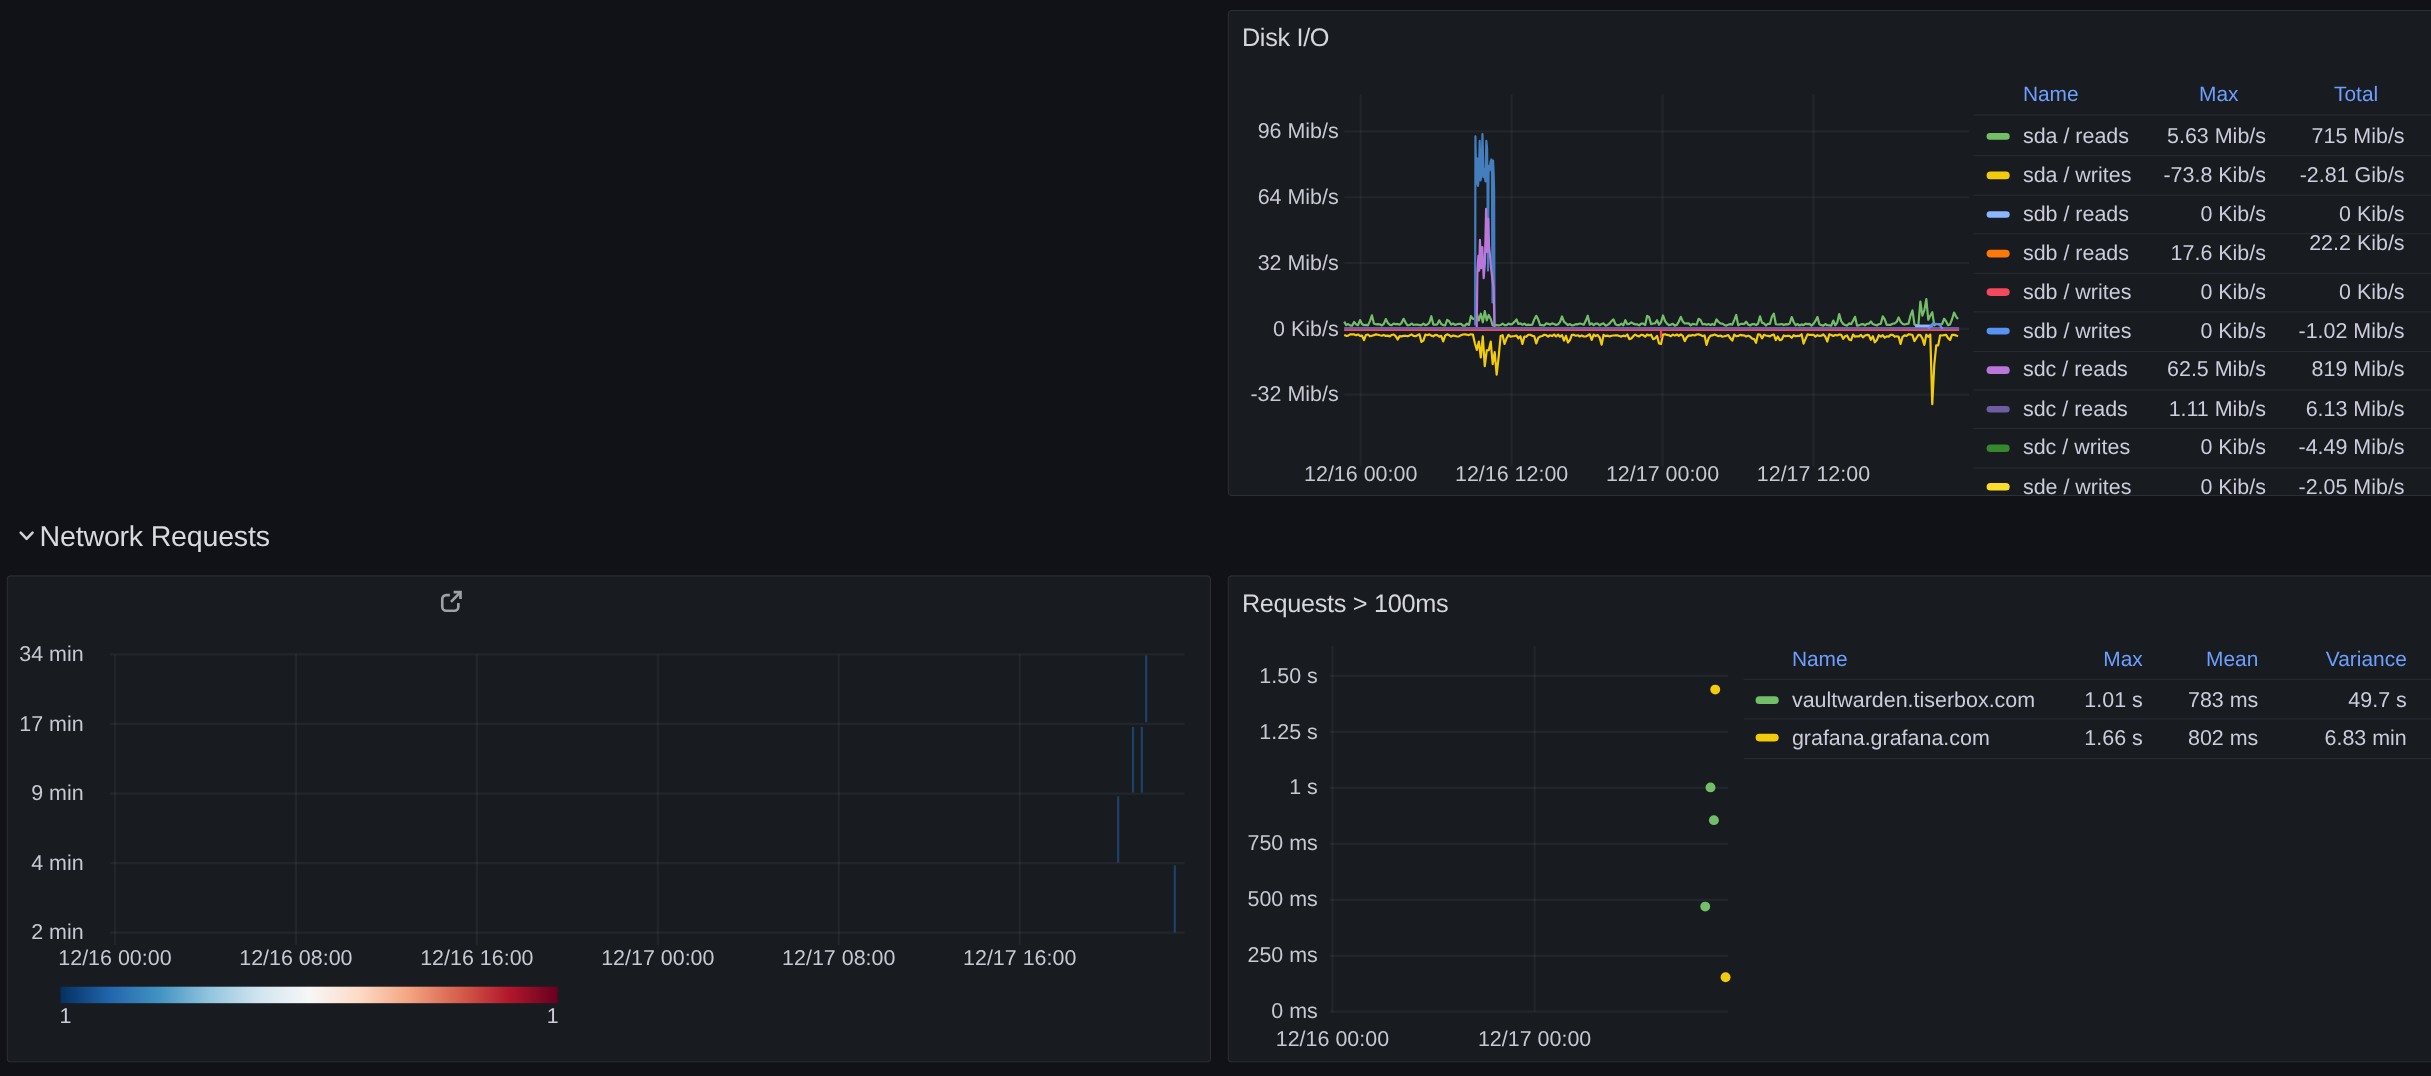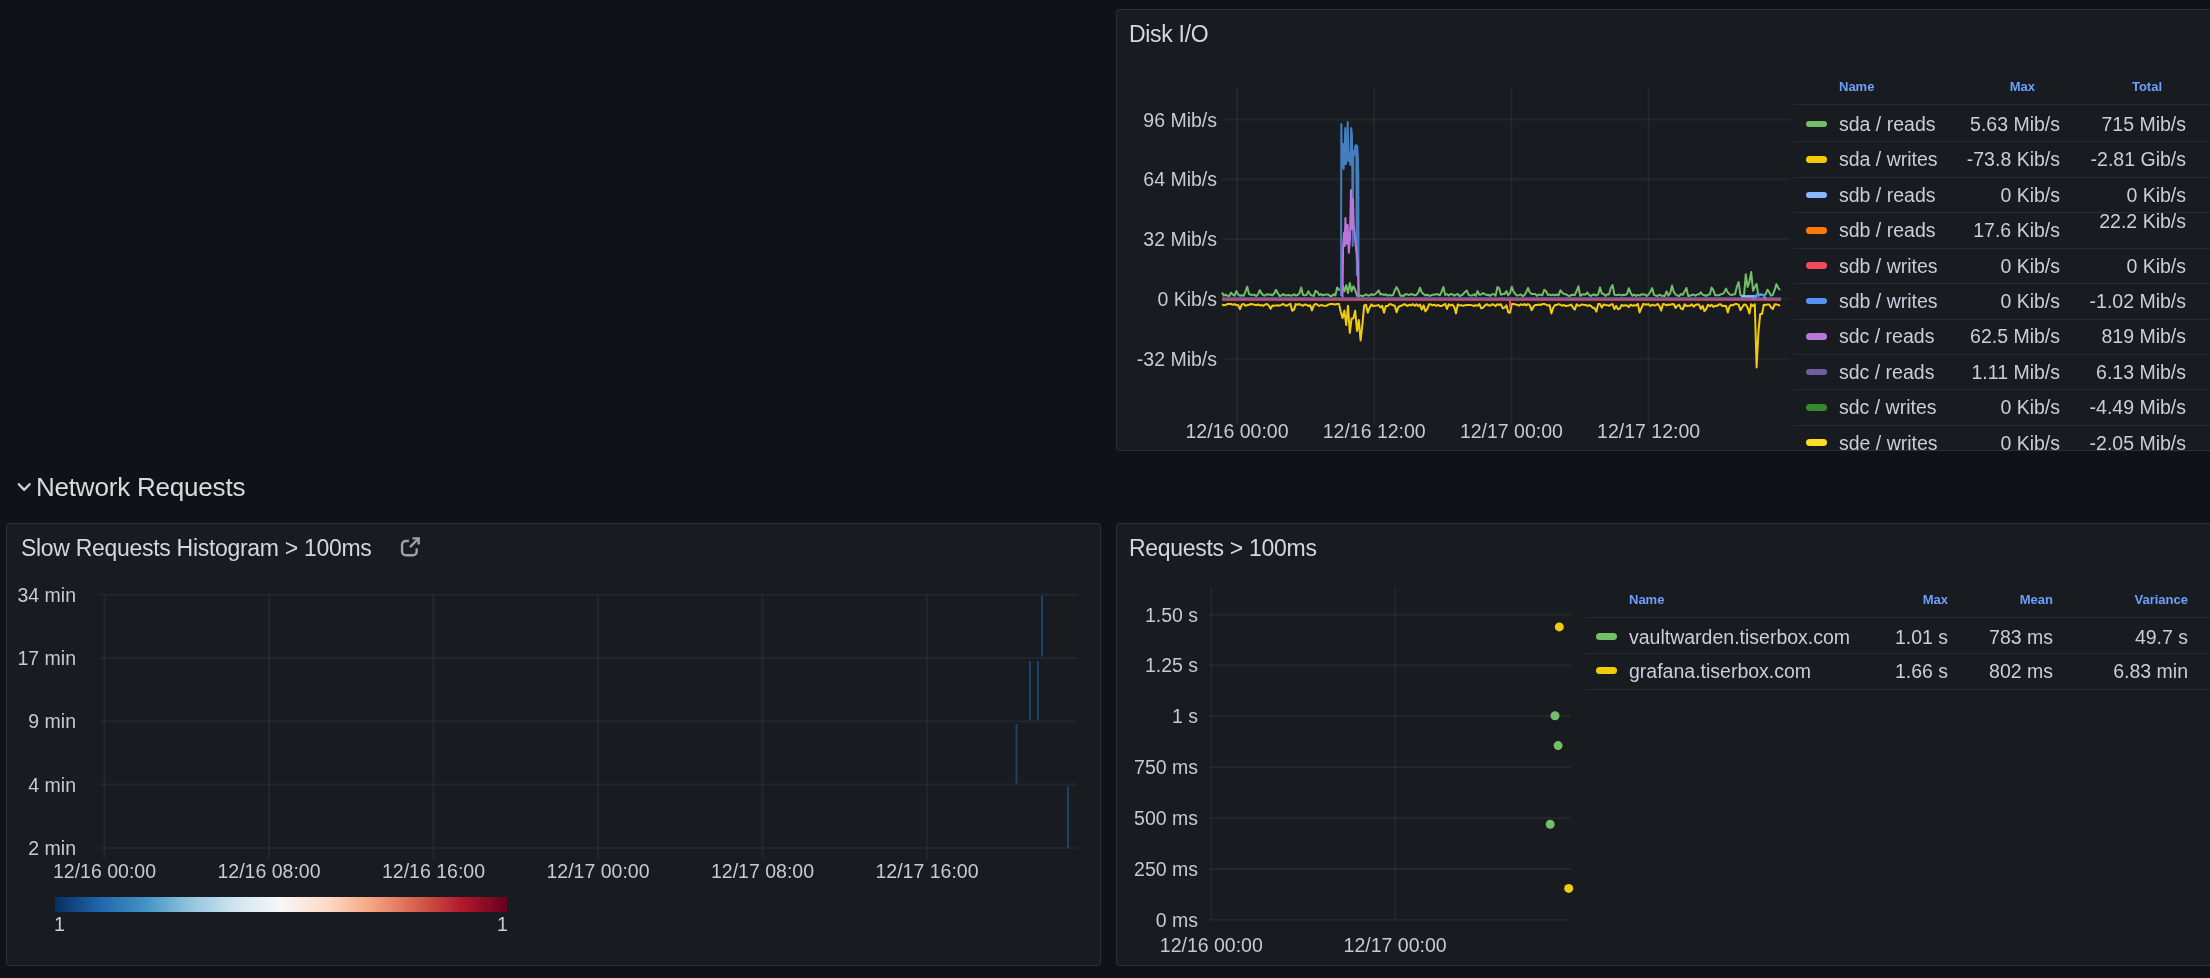--- a/index.html
+++ b/index.html
@@ -1,19 +1,19 @@
 <!DOCTYPE html>
 <html><head><meta charset="utf-8"><style>
 html,body{margin:0;padding:0;width:2210px;height:978px;background:#111217;overflow:hidden}
 body{font-family:"Liberation Sans",sans-serif;position:relative}
 .panel{position:absolute;background:#181b1f;border-radius:4px;box-shadow:inset 0 0 0 1px #2c2f36;overflow:hidden}
 .ptitle{position:absolute;left:13px;top:12px;font-size:23px;letter-spacing:-0.3px;color:#d6d7dd;white-space:nowrap}
 .t{position:absolute;height:24px;line-height:24px;font-size:19.5px;color:#ccccdc;white-space:nowrap}
 .tr{text-align:left}
-.hdr{color:#6e9fff;font-weight:bold;font-size:13px}
+.hdr{color:#6e9fff;font-weight:normal;font-size:19px}
 .sep{position:absolute;height:1px;background:rgba(204,204,220,0.09)}
 .pill{position:absolute;width:21px;height:6.5px;border-radius:3.5px}
 svg{position:absolute;left:0;top:0}
 svg text{font-family:"Liberation Sans",sans-serif;font-size:19.5px;fill:#c8c9d3}
 </style></head><body>
 
 <svg style="left:16px;top:481px" width="18" height="14" viewBox="0 0 18 14">
     <polyline points="2.8,3.2 8.2,8.9 13.6,3.2" fill="none" stroke="#d0d1d7" stroke-width="2.3" stroke-linecap="round" stroke-linejoin="round"></polyline>
   </svg>
 <div style="position:absolute;left:36px;top:474px;font-size:26px;letter-spacing:-0.2px;line-height:27px;color:#d9dade">Network Requests</div>
@@ -97,21 +97,20 @@
 <div class="t" style="left:723px;top:386px">sdc / writes</div>
 <div class="t tr" style="right:154px;top:386px">0 Kib/s</div>
 <div class="t tr" style="right:28px;top:386px">-4.49 Mib/s</div>
 <div class="sep" style="left:678px;top:416px;width:420px"></div>
 <div class="pill" style="left:690px;top:430.4px;background:#FADE2A"></div>
 <div class="t" style="left:723px;top:422px">sde / writes</div>
 <div class="t tr" style="right:154px;top:422px">0 Kib/s</div>
 <div class="t tr" style="right:28px;top:422px">-2.05 Mib/s</div>
 </div>
 <div class="panel" style="left:6px;top:523px;width:1095px;height:443px">
-<div class="ptitle" style="left:15px">Slow Requests Histogram &gt; 100ms</div>
 <svg style="left:392px;top:12px" width="24" height="24" viewBox="0 0 23 23">
 <path d="M10.5 5.8 H7.3 a3.4 3.4 0 0 0 -3.4 3.4 V16 a3.4 3.4 0 0 0 3.4 3.4 h7.2 a3.4 3.4 0 0 0 3.4 -3.4 V12.7" fill="none" stroke="#9fa1a8" stroke-width="2.3"></path>
 <path d="M11.5 11.6 L19.4 3.6" fill="none" stroke="#9fa1a8" stroke-width="2.3"></path>
 <path d="M13.8 3.2 h6 v6" fill="none" stroke="#9fa1a8" stroke-width="2.3"></path>
 </svg>
 <svg width="1095" height="443" viewBox="0 0 1095 443">
       <line x1="94" y1="71.8" x2="1071" y2="71.8" stroke="rgba(204,204,220,0.06)" stroke-width="2"></line>
       <line x1="94" y1="135.1" x2="1071" y2="135.1" stroke="rgba(204,204,220,0.06)" stroke-width="2"></line>
       <line x1="94" y1="198.4" x2="1071" y2="198.4" stroke="rgba(204,204,220,0.06)" stroke-width="2"></line>
       <line x1="94" y1="261.6" x2="1071" y2="261.6" stroke="rgba(204,204,220,0.06)" stroke-width="2"></line>
@@ -174,18 +173,18 @@
 <div class="t hdr tr" style="right:266px;top:65px">Max</div>
 <div class="t hdr tr" style="right:161px;top:65px">Mean</div>
 <div class="t hdr tr" style="right:26px;top:65px">Variance</div>
 <div class="sep" style="left:469px;top:94px;width:629px"></div>
 <div class="pill" style="left:479.5px;top:110.3px;background:#73BF69"></div>
 <div class="t" style="left:513px;top:102px">vaultwarden.tiserbox.com</div>
 <div class="t tr" style="right:266px;top:102px">1.01 s</div>
 <div class="t tr" style="right:161px;top:102px">783 ms</div>
 <div class="t tr" style="right:26px;top:102px">49.7 s</div>
 <div class="pill" style="left:479.5px;top:144.3px;background:#F2CC0C"></div>
-<div class="t" style="left:513px;top:136px">grafana.tiserbox.com</div>
+<div class="t" style="left:513px;top:136px">grafana.grafana.com</div>
 <div class="t tr" style="right:266px;top:136px">1.66 s</div>
 <div class="t tr" style="right:161px;top:136px">802 ms</div>
 <div class="t tr" style="right:26px;top:136px">6.83 min</div>
 <div class="sep" style="left:469px;top:130px;width:629px"></div>
 <div class="sep" style="left:469px;top:166px;width:629px"></div>
 </div>
 </body></html>

